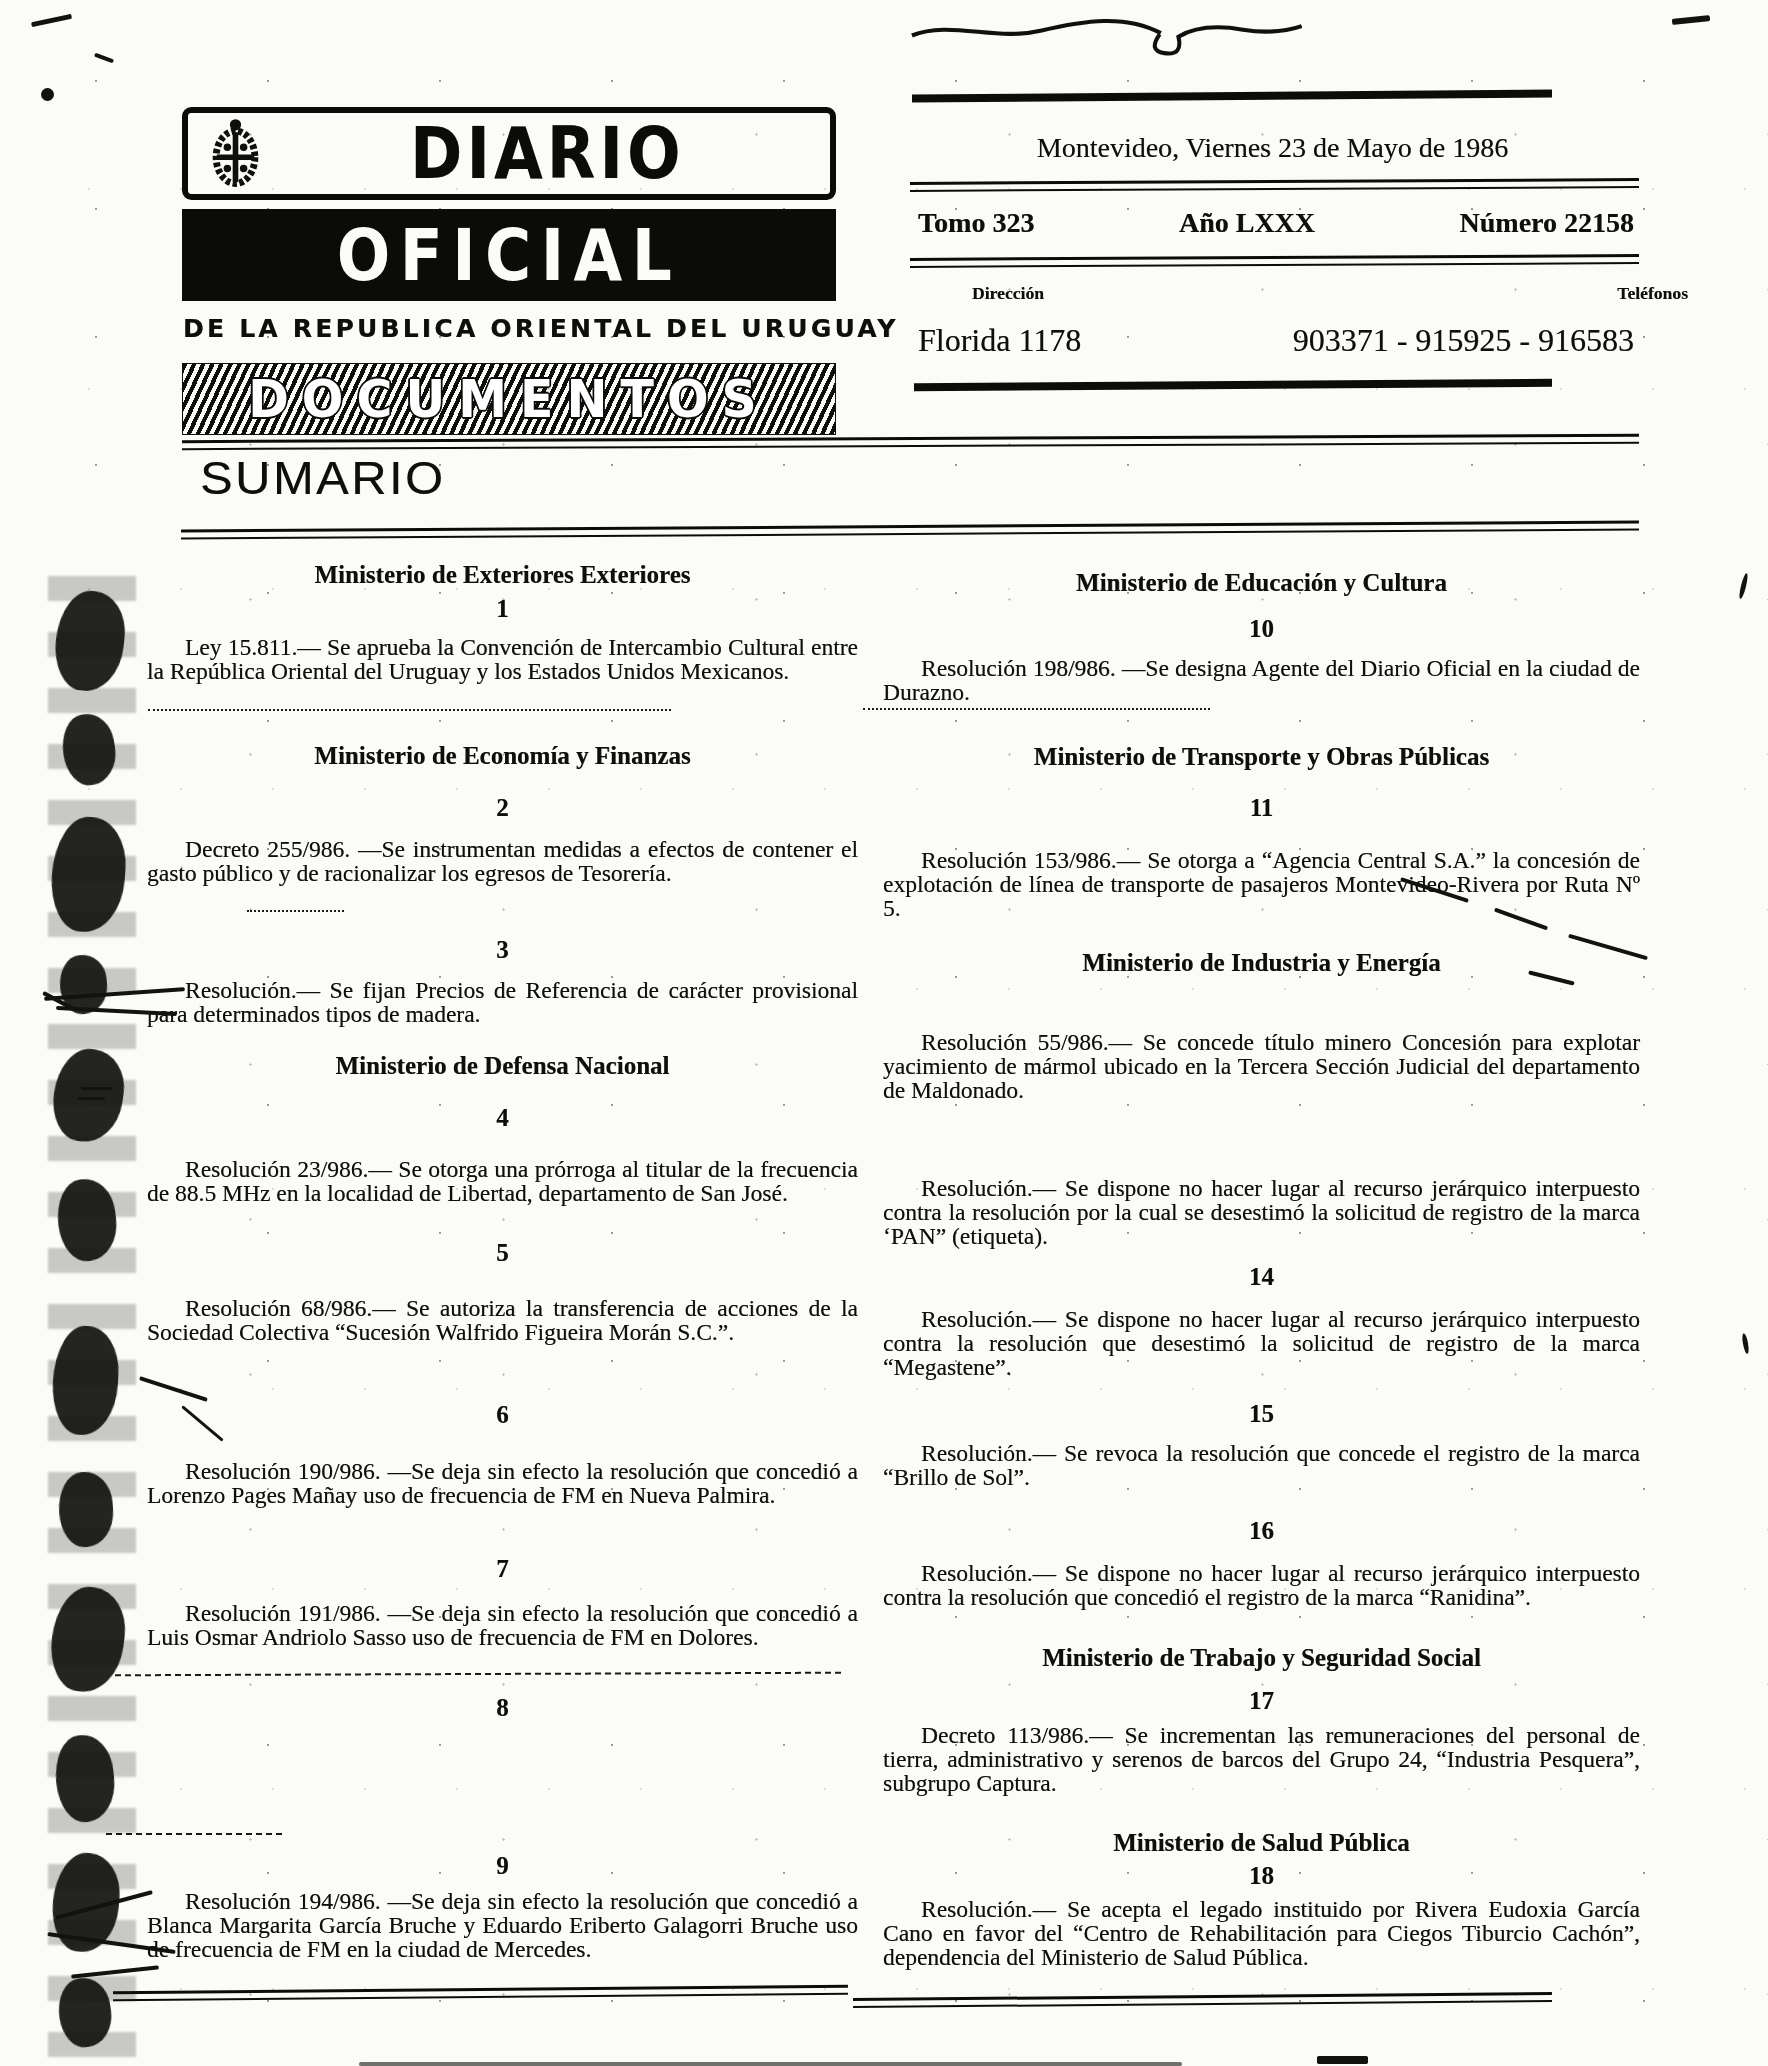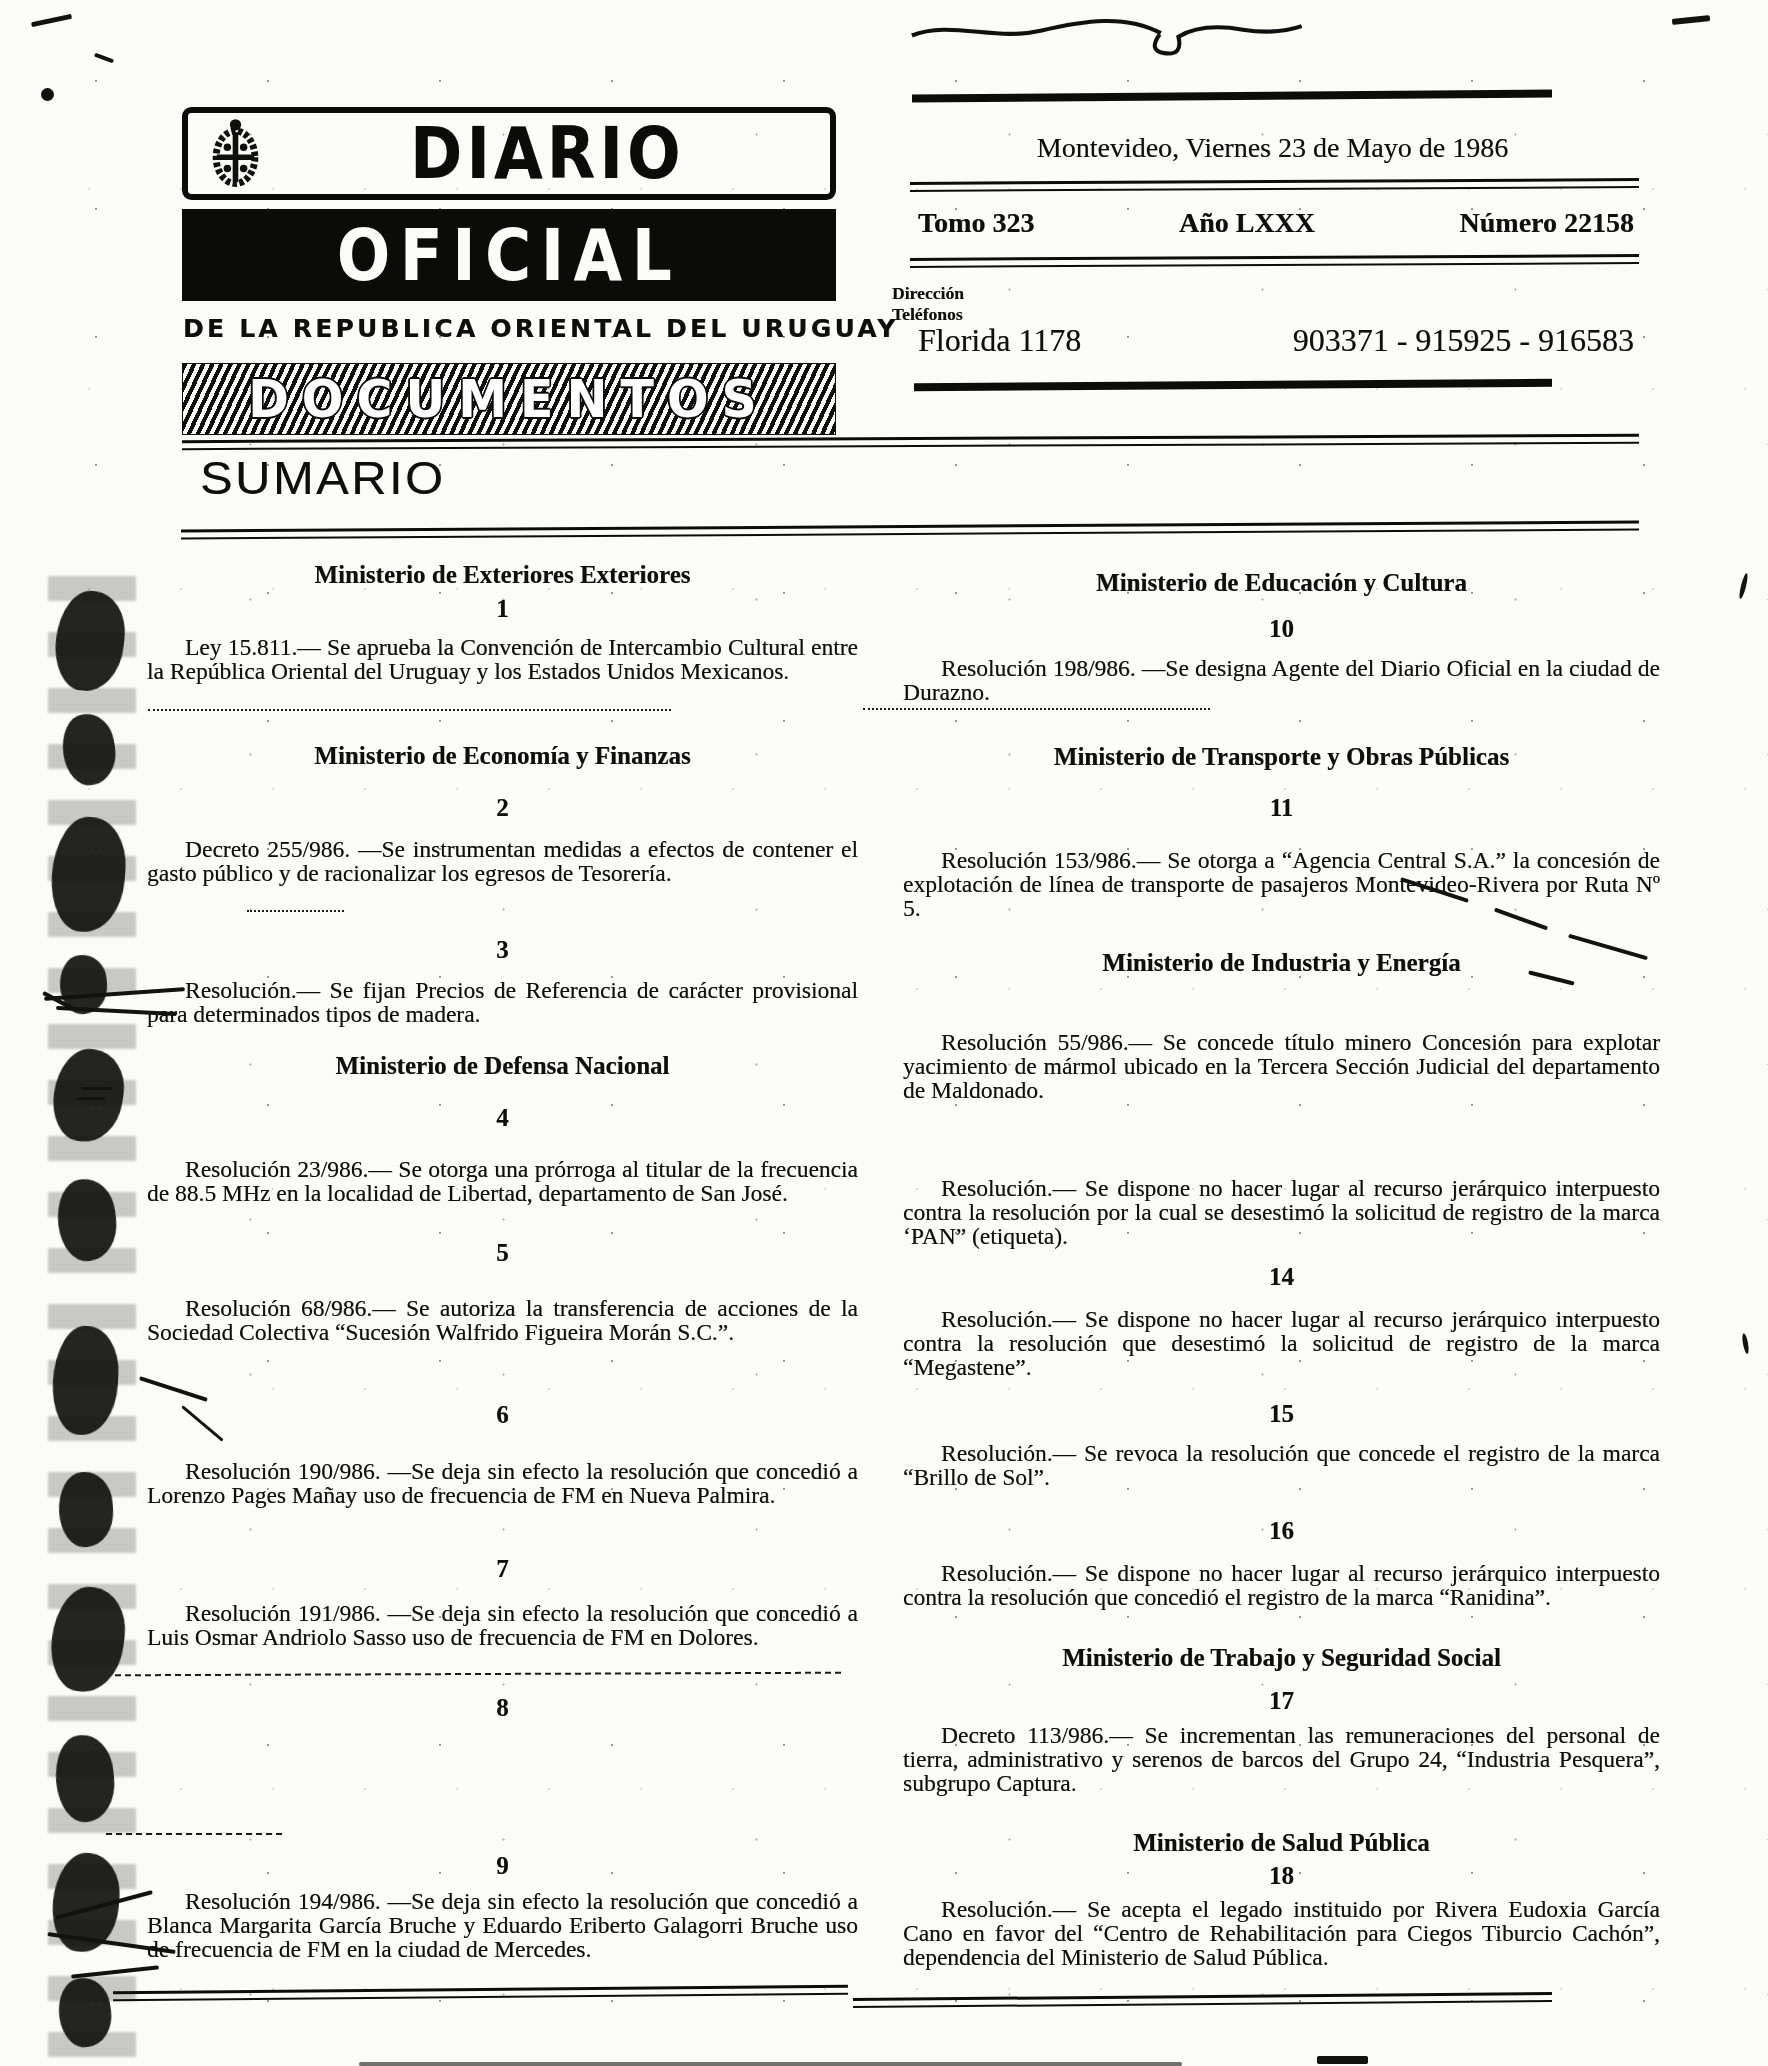--- a/index.html
+++ b/index.html
@@ -33,33 +33,33 @@
     color:#fff;transform:scaleY(1.05);
     text-shadow:-1.8px 0 #0b0b09,1.8px 0 #0b0b09,0 -1.8px #0b0b09,0 1.8px #0b0b09,
                 -1.2px -1.2px #0b0b09,1.2px 1.2px #0b0b09,-1.2px 1.2px #0b0b09,1.2px -1.2px #0b0b09;}
   
   .bar{position:absolute;background:#0c0c0a;z-index:2;}
   .drule{position:absolute;height:4.7px;border-top:3.5px solid #0c0c0a;border-bottom:2.9px solid #0c0c0a;z-index:2;}
   .mvd-line{position:absolute;left:999px;top:132px;width:547px;text-align:center;
     font-size:28px;font-weight:normal;z-index:2;}
   .tomo-row{position:absolute;left:918px;top:207px;width:716px;display:flex;
     justify-content:space-between;font-size:28px;font-weight:bold;z-index:2;}
-  .labels-row{position:absolute;left:892px;top:283px;width:716px;display:flex;
-    justify-content:space-between;font-size:17.6px;font-weight:bold;z-index:2;flex-direction:column;}
+  .labels-row{position:absolute;left:972px;top:283px;width:716px;display:flex;
+    justify-content:space-between;font-size:17.6px;font-weight:bold;z-index:2;}
   .values-row{position:absolute;left:918px;top:322px;width:716px;display:flex;
     justify-content:space-between;font-size:32px;z-index:2;}
   
   .sumario{position:absolute;left:200px;top:450px;font-family:"Liberation Sans",sans-serif;
     font-size:47px;letter-spacing:2.4px;transform:scaleX(1.04);transform-origin:left;z-index:2;}
   
   .h{position:absolute;font-size:25px;font-weight:bold;text-align:center;z-index:2;}
   .num{position:absolute;font-size:25px;font-weight:bold;text-align:center;z-index:2;}
   .txt{position:absolute;font-size:23.5px;line-height:24px;text-align:justify;text-indent:38px;z-index:2;}
   .lcol{left:147px;width:711px;}
-  .rcol{left:883px;width:757px;margin-left:20px;}
+  .rcol{left:883px;width:757px;}
   .sep-dot{position:absolute;height:0;border-top:2.9px dotted #1a1a18;z-index:2;}
   .sep-dash{position:absolute;height:0;border-top:2.9px dashed #1a1a18;z-index:2;}
   
   .blob{position:absolute;background:#141410;opacity:.93;filter:blur(0.2px);z-index:4;
     border-radius:48% 52% 55% 45%/55% 45% 50% 50%;}
   .bind-strip{position:absolute;left:48px;top:576px;width:88px;height:1487px;z-index:3;
     background:repeating-linear-gradient(180deg,rgba(18,18,14,.22) 0 25px,rgba(18,18,14,0) 25px 56px);
     filter:blur(1.2px);}
   .stroke{position:absolute;background:#12120e;z-index:4;border-radius:1.8px;}
   .squiggle{position:absolute;z-index:4;}

